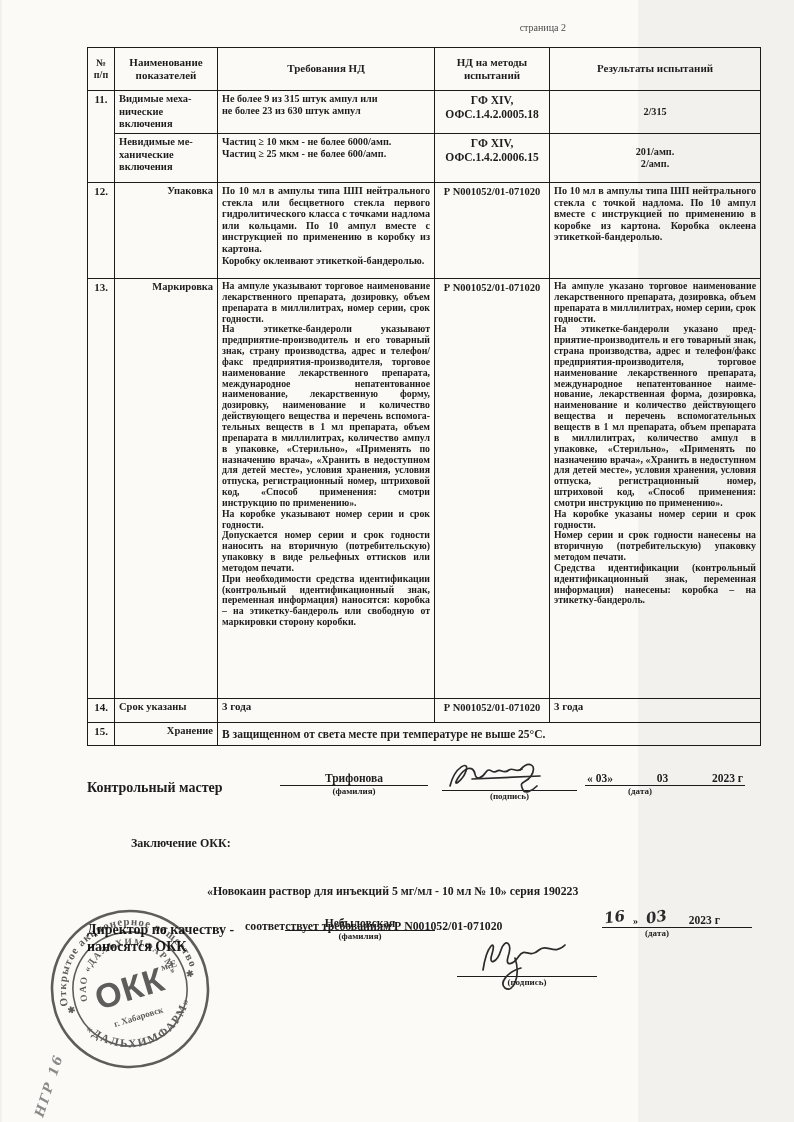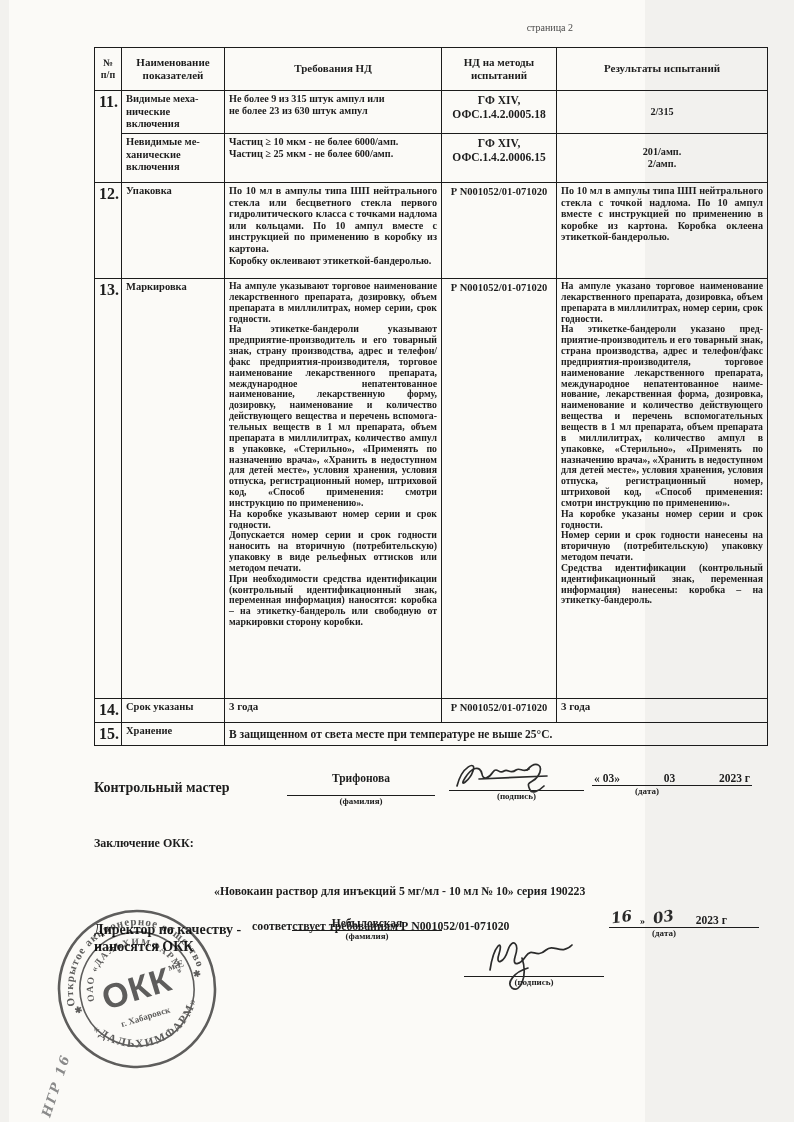--- a/index.html
+++ b/index.html
@@ -5,21 +5,21 @@
   html,body{margin:0;padding:0;}
   body{
     width:794px;height:1122px;
     background:#f2f1ee;
     font-family:"Liberation Serif","DejaVu Serif",serif;
     color:#1d1d1d;
     position:relative;
     overflow:hidden;
   }
   .page{
-    position:absolute;left:9px;top:0;width:636px;height:1122px;
+    position:absolute;left:2px;top:0;width:636px;height:1122px;
     background:#fbfaf7;
   }
   .page-label{
     position:absolute;top:22px;right:72px;
     font-size:10px;color:#4a4a4a;
   }
   
   table.qc{
     position:absolute;left:85px;top:47px;
     width:673px;
@@ -31,23 +31,23 @@
     padding:2px 4px;
     font-weight:bold;
     vertical-align:top;
     overflow:hidden;
     white-space:pre-line;
   }
   table.qc th{
     text-align:center;vertical-align:middle;
     font-size:11px;line-height:1.2;
   }
-  .c-num{text-align:center;font-size:16px;padding-left:3px;}
+  .c-num{text-align:center;font-size:11px;padding-left:3px;}
   .c-name{font-size:10.5px;line-height:1.2;}
-  .c-name.center{text-align:left;}
+  .c-name.center{text-align:right;}
   .c-req{font-size:10.2px;line-height:11.6px;text-align:justify;}
   .c-req.sm,.c-res.sm{font-size:9.8px;line-height:10.85px;}
   .c-nd{text-align:center;font-size:10.5px;line-height:1.25;}
   .c-nd.big{font-size:11.5px;border-radius:6px;}
   .c-res{font-size:10.2px;line-height:11.6px;text-align:justify;}
   .c-res.center{text-align:center;vertical-align:middle;}
   .v-mid{vertical-align:middle;}
   .pt8{padding-top:8px;}
   
   .abs{position:absolute;}
@@ -56,21 +56,21 @@
   .fam{font-weight:bold;font-size:11.5px;text-align:center;}
   .caption{font-size:9px;font-weight:bold;text-align:center;color:#222;}
   .datefield{font-weight:bold;font-size:11.5px;white-space:nowrap;}
   .hand{
     font-family:"DejaVu Serif",serif;
     font-style:italic;font-weight:bold;
     font-size:15px;color:#2a2a2a;
   }
   .sigline{position:relative;}
   .sig-svg{position:absolute;left:0;bottom:-8px;}
-  .concl-label{font-weight:bold;font-size:12px;}
+  .concl-label{font-weight:bold;font-size:12px;margin-left:44px;}
   .concl-line{font-weight:bold;font-size:11.8px;margin-top:48px;}
   
   .stamp{
     position:absolute;left:42px;top:903px;
     width:172px;height:172px;
     transform:rotate(-17deg);
     opacity:.82;
     mix-blend-mode:multiply;
   }
   .stamp text{fill:#3b3b3b;font-family:"Liberation Serif",serif;font-weight:bold;}
@@ -169,21 +169,21 @@
         <td class="c-num">15.</td>
         <td class="c-name center">Хранение</td>
         <td colspan="3" style="font-size:11.5px;text-align:left;vertical-align:middle">В защищенном от света месте при температуре не выше 25°С.</td>
       </tr>
     </tbody>
   </table>
 
   <div class="abs role" style="left:85px;top:780px">Контрольный мастер</div>
 
   <div class="abs" style="left:278px;top:772px;width:148px">
-    <div class="fam uline" style="padding-bottom:11px">Трифонова</div>
+    <div class="fam uline" style="padding-bottom:1px">Трифонова</div>
     <div class="caption">(фамилия)</div>
   </div>
 
   <div class="abs sigline" style="left:440px;top:760px;width:135px">
     <div class="uline" style="height:30px;position:relative">
       <svg class="sig-svg" width="120" height="42" viewBox="0 0 120 42">
         <g fill="none" stroke="#2b2b2b" stroke-width="1.7" stroke-linecap="round">
           <path d="M8 30 C13 10 28 4 24 15 C21 24 9 33 16 22 C23 11 31 9 33 18 C34 25 40 22 44 16 C48 10 50 19 55 15 C59 12 61 19 67 14 C71 11 74 17 80 13"></path>
           <path d="M78 14 C87 4 96 9 89 20 C84 28 76 24 81 34 C83 38 90 35 95 30"></path>
           <path d="M30 23 L98 20"></path>

